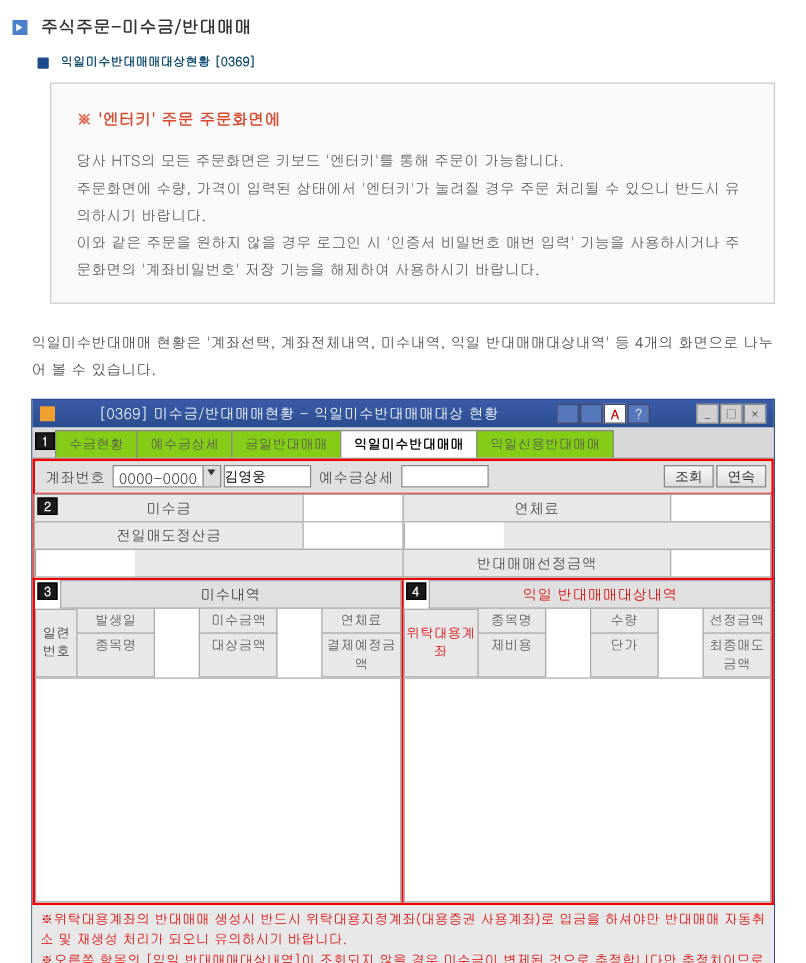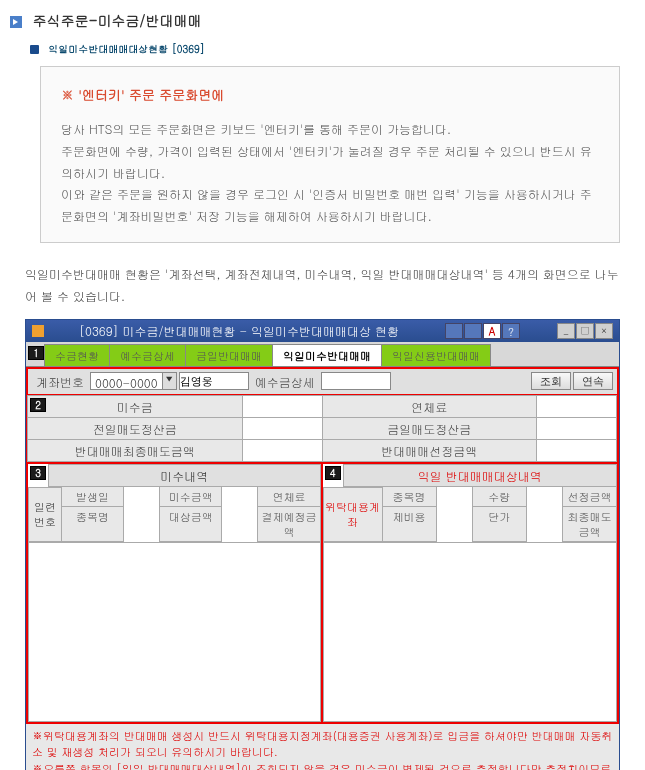--- a/index.html
+++ b/index.html
@@ -121,25 +121,23 @@
             </div>
           <div class="cell">
               <div class="lbl">연체료</div>
               <div class="val"></div>
             </div>
           <div class="cell">
               <div class="lbl">전일매도정산금</div>
               <div class="val"></div>
             </div>
           <div class="cell">
-              <div class="lbl">금일매도정산금</div>
-              <div class="val"></div>
-            </div>
-          <div class="cell">
-              <div class="lbl">반대매매최종매도금액</div>
+              <div class="val"></div>
+            </div>
+          <div class="cell">
               <div class="val"></div>
             </div>
           <div class="cell">
               <div class="lbl">반대매매선정금액</div>
               <div class="val"></div>
             </div>
         </div>
       </div>
     </div>
 

